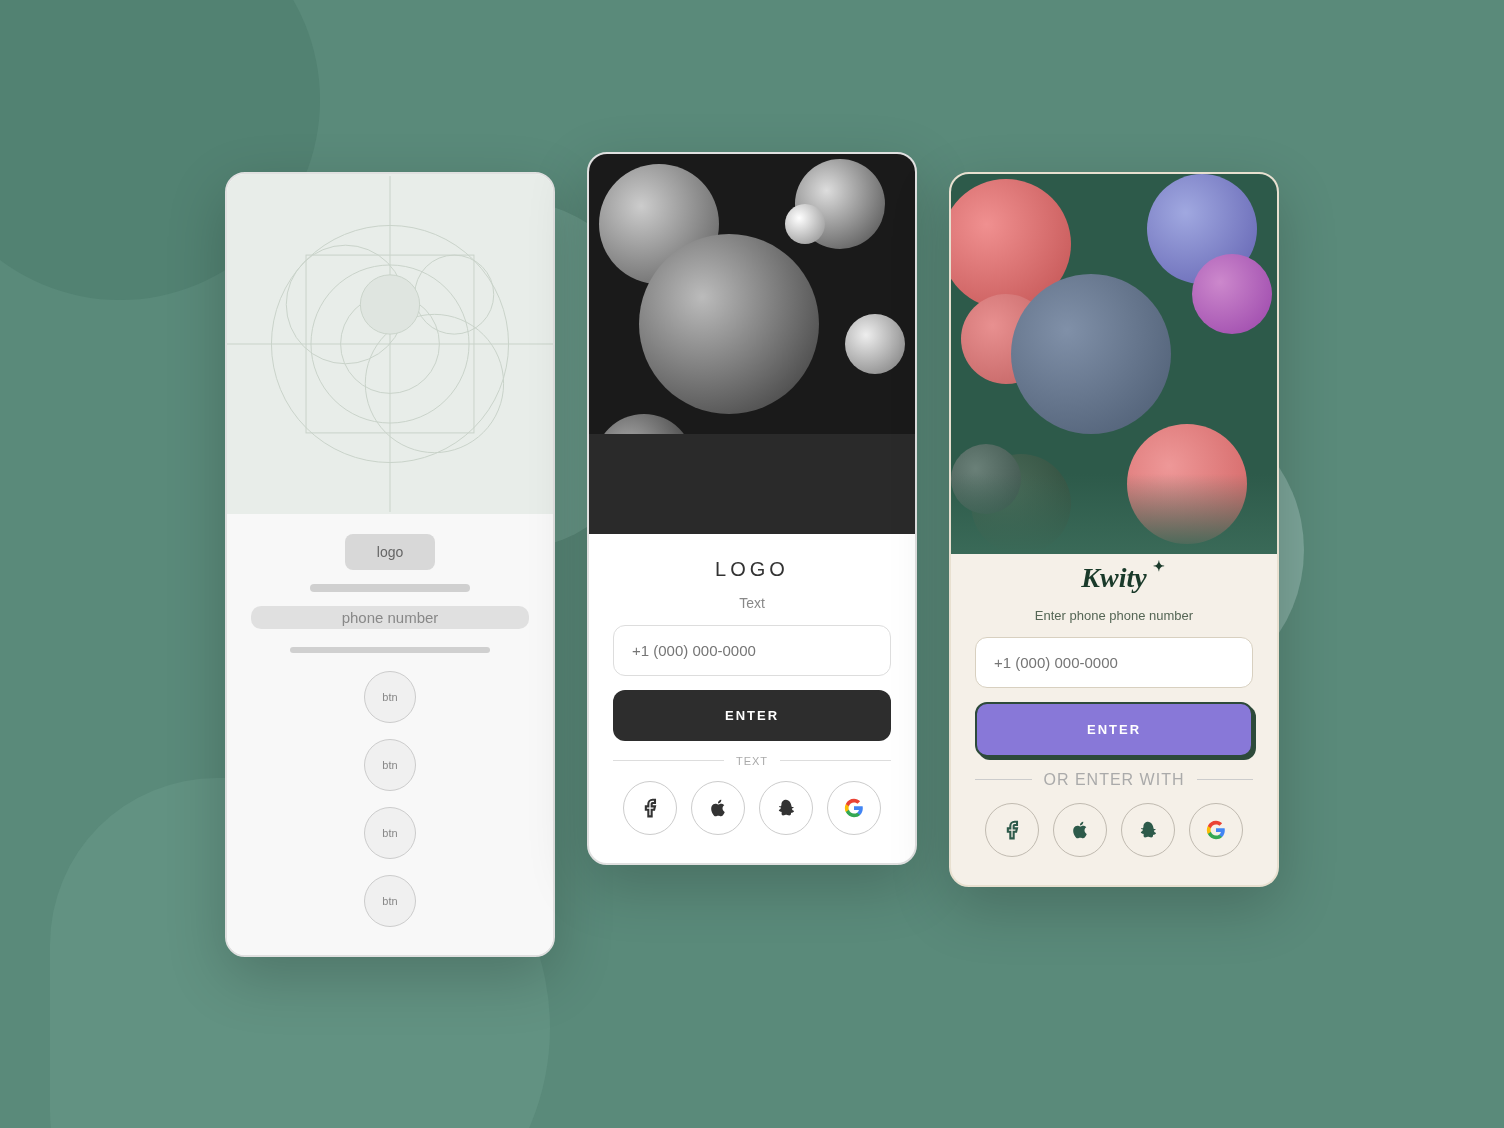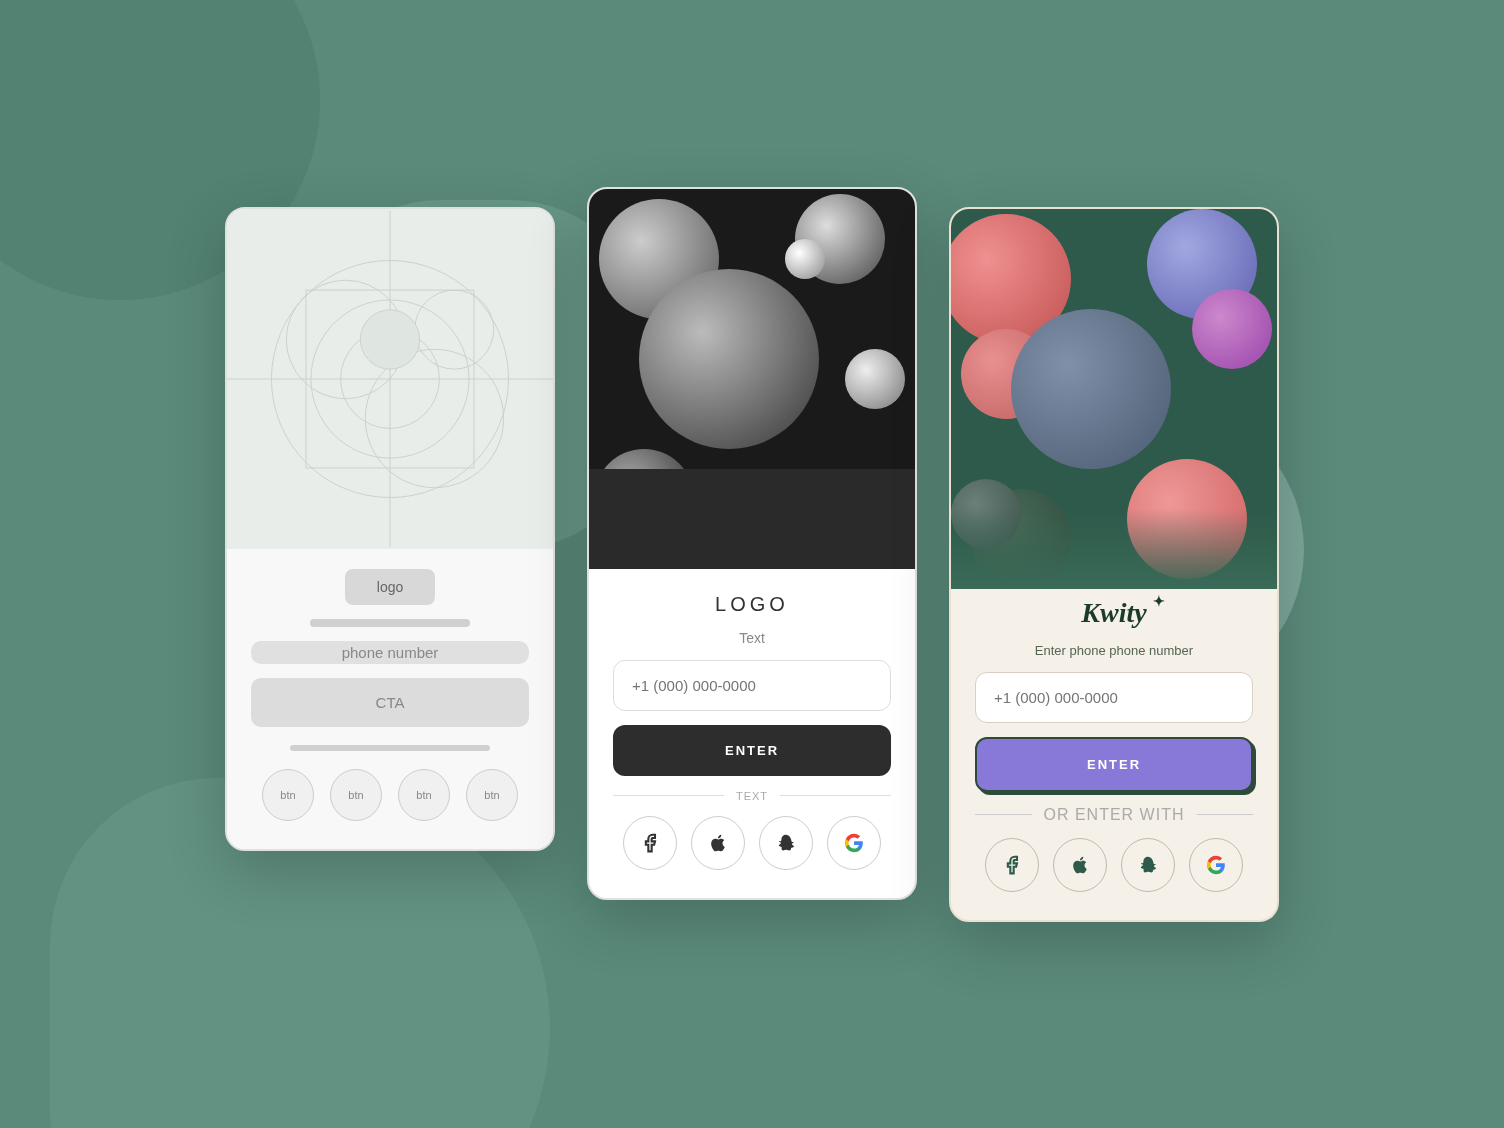--- a/index.html
+++ b/index.html
@@ -155,20 +155,21 @@
       height: 6px;
       background: #d0d0d0;
       border-radius: 3px;
       margin-top: 4px;
     }
 
     .wf-social-row {
       display: flex;
       gap: 16px;
       margin-top: 4px;
+      flex-direction: column;
     }
 
     .wf-social-btn {
       width: 52px;
       height: 52px;
       border-radius: 50%;
       border: 1.5px solid #ccc;
       background: #f0f0f0;
       display: flex;
       align-items: center;
@@ -439,21 +440,20 @@
           <line x1="165" y1="0" x2="165" y2="340" stroke="#aab8aa" stroke-width="1"></line>
           <rect x="80" y="80" width="170" height="180" fill="none" stroke="#aab8aa" stroke-width="1"></rect>
           <circle cx="165" cy="130" r="30" fill="#d8dfd8" stroke="#aab8aa" stroke-width="1"></circle>
         </svg>
       </div>
     </div>
     <div class="content-section">
       <button class="wf-logo-btn">logo</button>
       <div class="wf-text-line"></div>
       <div class="wf-input">phone number</div>
-      <button class="wf-cta">CTA</button>
       <div class="wf-divider-line"></div>
       <div class="wf-social-row">
         <button class="wf-social-btn">btn</button>
         <button class="wf-social-btn">btn</button>
         <button class="wf-social-btn">btn</button>
         <button class="wf-social-btn">btn</button>
       </div>
     </div>
   </div>
 

